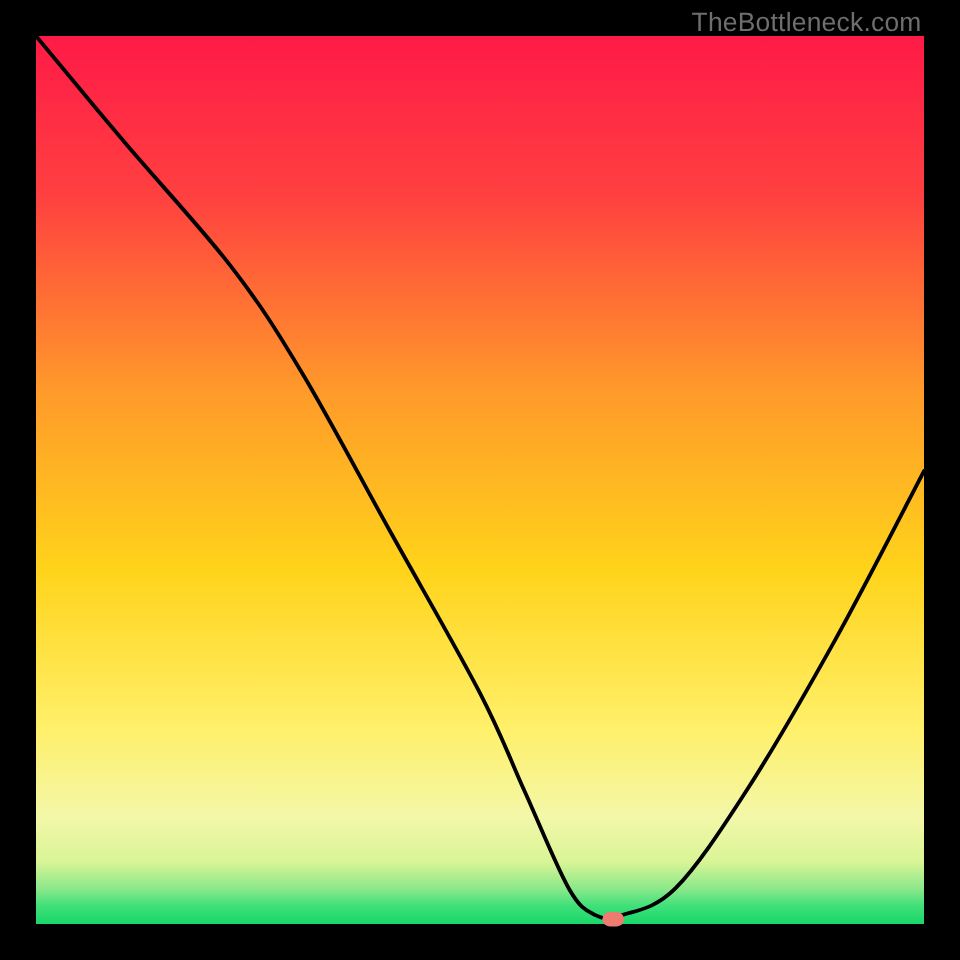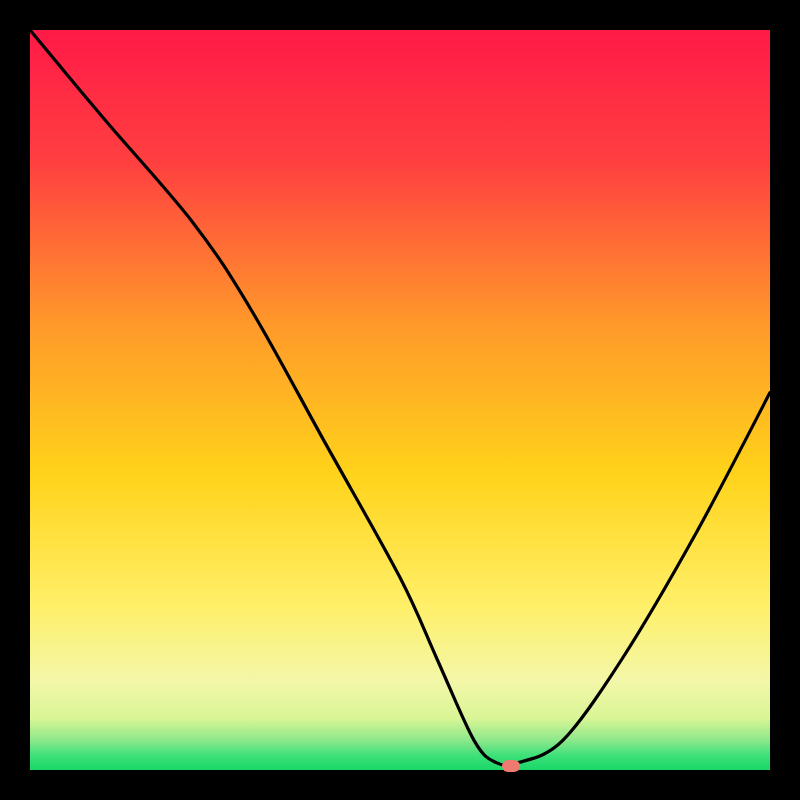--- a/index.html
+++ b/index.html
@@ -49,20 +49,21 @@
   border-radius: 6px;
   background: #ee7a70;
   transform: translate(-50%, -50%);
 }
 </style>
 </head>
 <body>
 
 <div class="frame">
 
+  <div class="watermark">TheBottleneck.com</div>
 
   <div class="plot">
 
     <svg class="bg-gradient" viewBox="0 0 740 740" preserveAspectRatio="none">
       <defs>
         <linearGradient id="g" x1="0" y1="0" x2="0" y2="1">
           <stop offset="0%" stop-color="#ff1a47"></stop>
           <stop offset="18%" stop-color="#ff4040"></stop>
           <stop offset="40%" stop-color="#ff9a2a"></stop>
           <stop offset="60%" stop-color="#ffd31a"></stop>

